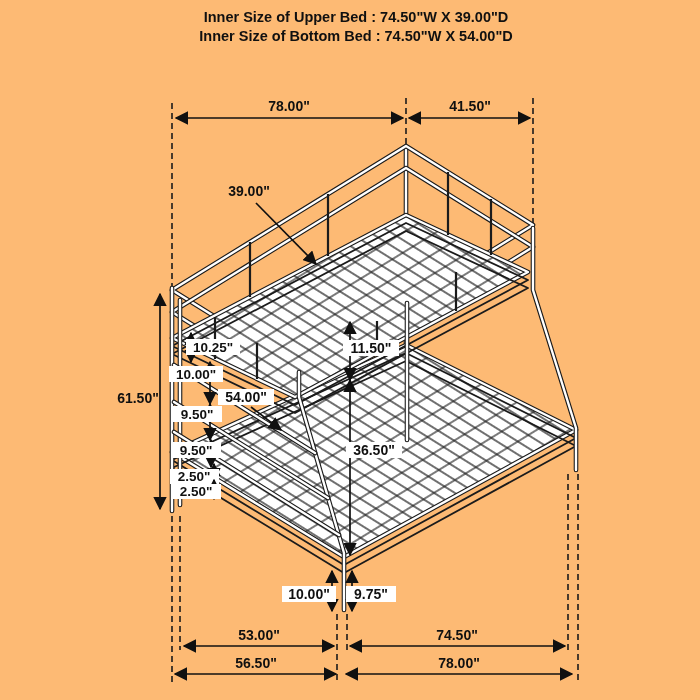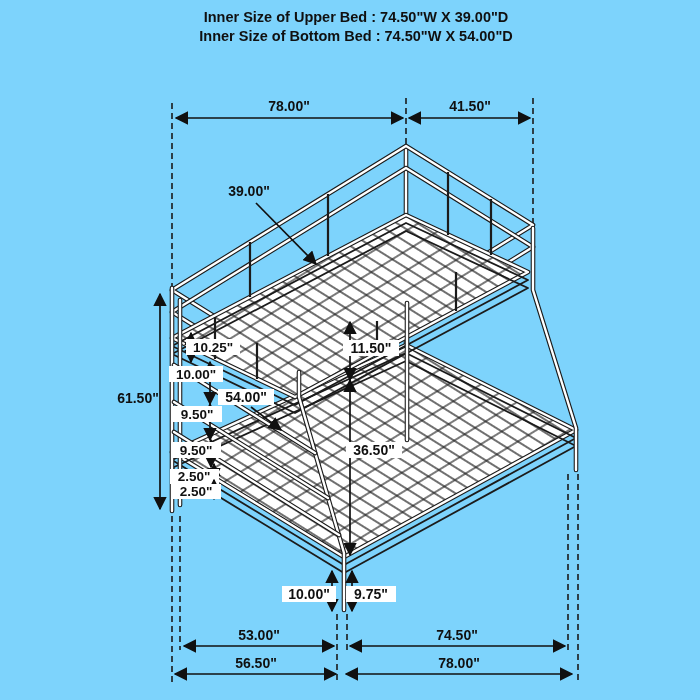--- a/index.html
+++ b/index.html
@@ -1,16 +1,16 @@
 <!DOCTYPE html>
 <html><head>
 <meta charset="utf-8">
 <style>
   html,body{margin:0;padding:0;background:#fff;}
-  #stage{position:relative;width:700px;height:700px;background:#7dd3fc;overflow:hidden;
+  #stage{position:relative;width:700px;height:700px;background:#fdba74;overflow:hidden;
          font-family:"Liberation Sans",sans-serif;}
   svg{display:block;}
   .t1{fill:none;stroke:#1b1b1b;stroke-width:4.6;stroke-linejoin:round;stroke-linecap:round;}
   .t2{fill:none;stroke:#ffffff;stroke-width:2.4;stroke-linejoin:round;stroke-linecap:round;}
   .ln{fill:none;stroke:#1b1b1b;stroke-width:1.8;stroke-linejoin:round;}
   .gp{fill:none;stroke:#1b1b1b;stroke-width:2.2;}
   .wfill{fill:#ffffff;stroke:none;}
   .dash{fill:none;stroke:#1b1b1b;stroke-width:1.6;stroke-dasharray:6 4;}
   .dim{fill:none;stroke:#101010;stroke-width:1.7;}
   .arr{marker-start:url(#ah);marker-end:url(#ah);}

